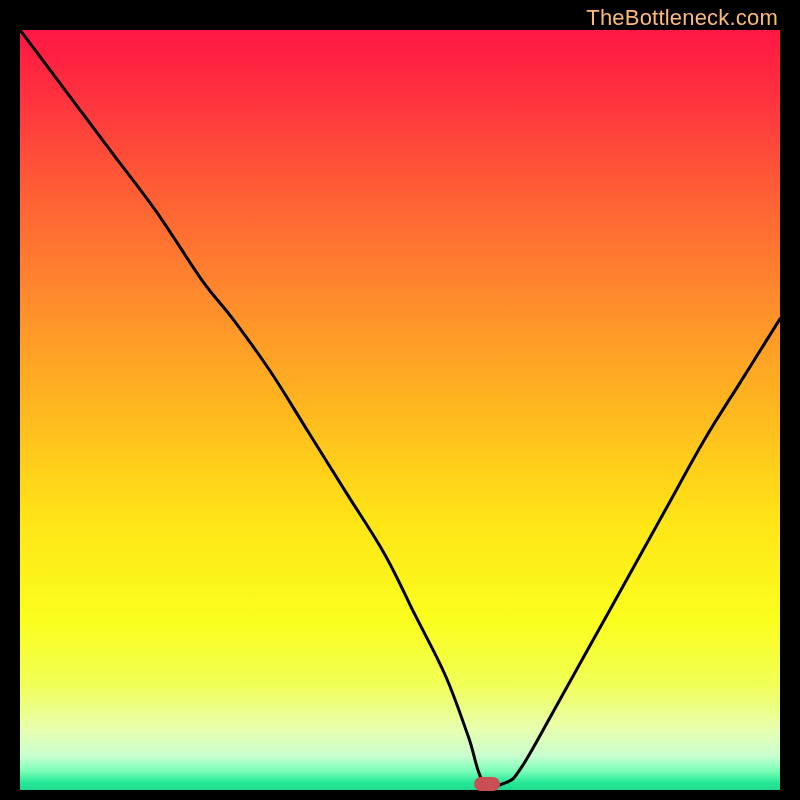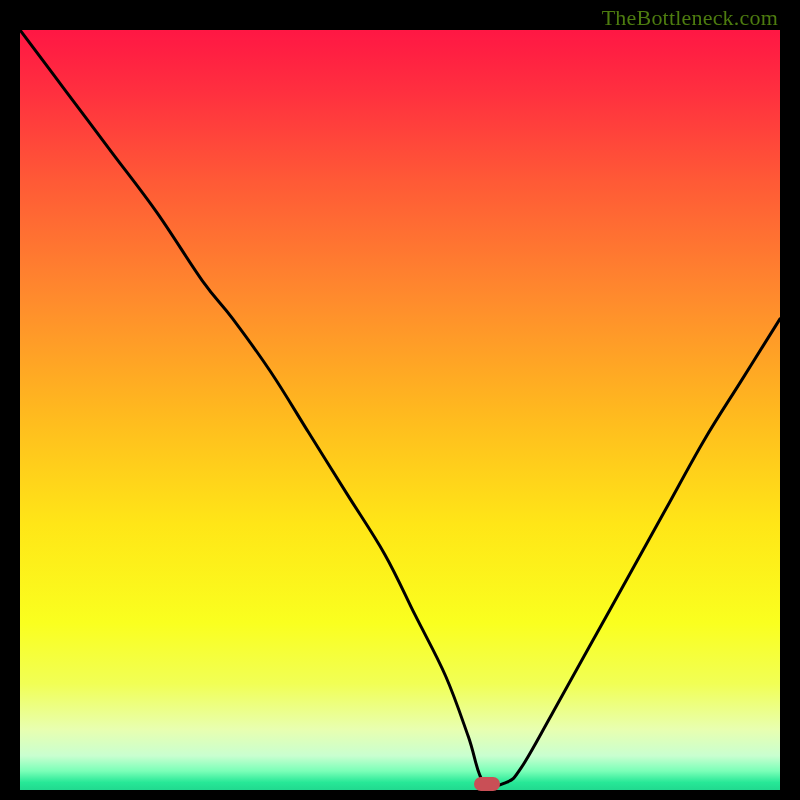--- a/index.html
+++ b/index.html
@@ -20,25 +20,24 @@
     box-sizing: border-box;
   }
   .plot-bg {
     position: absolute;
     inset: 0;
   }
   .watermark {
     position: absolute;
     top: 5px;
     right: 22px;
-    color: #4d7c0f;
+    color: #fdba74;
     font-size: 22px;
     font-weight: 500;
     letter-spacing: 0.2px;
-    font-family: Liberation Serif, serif;
   }
   svg {
     position: absolute;
     inset: 0;
   }
   .marker {
     position: absolute;
     width: 26px;
     height: 14px;
     border-radius: 7px;

